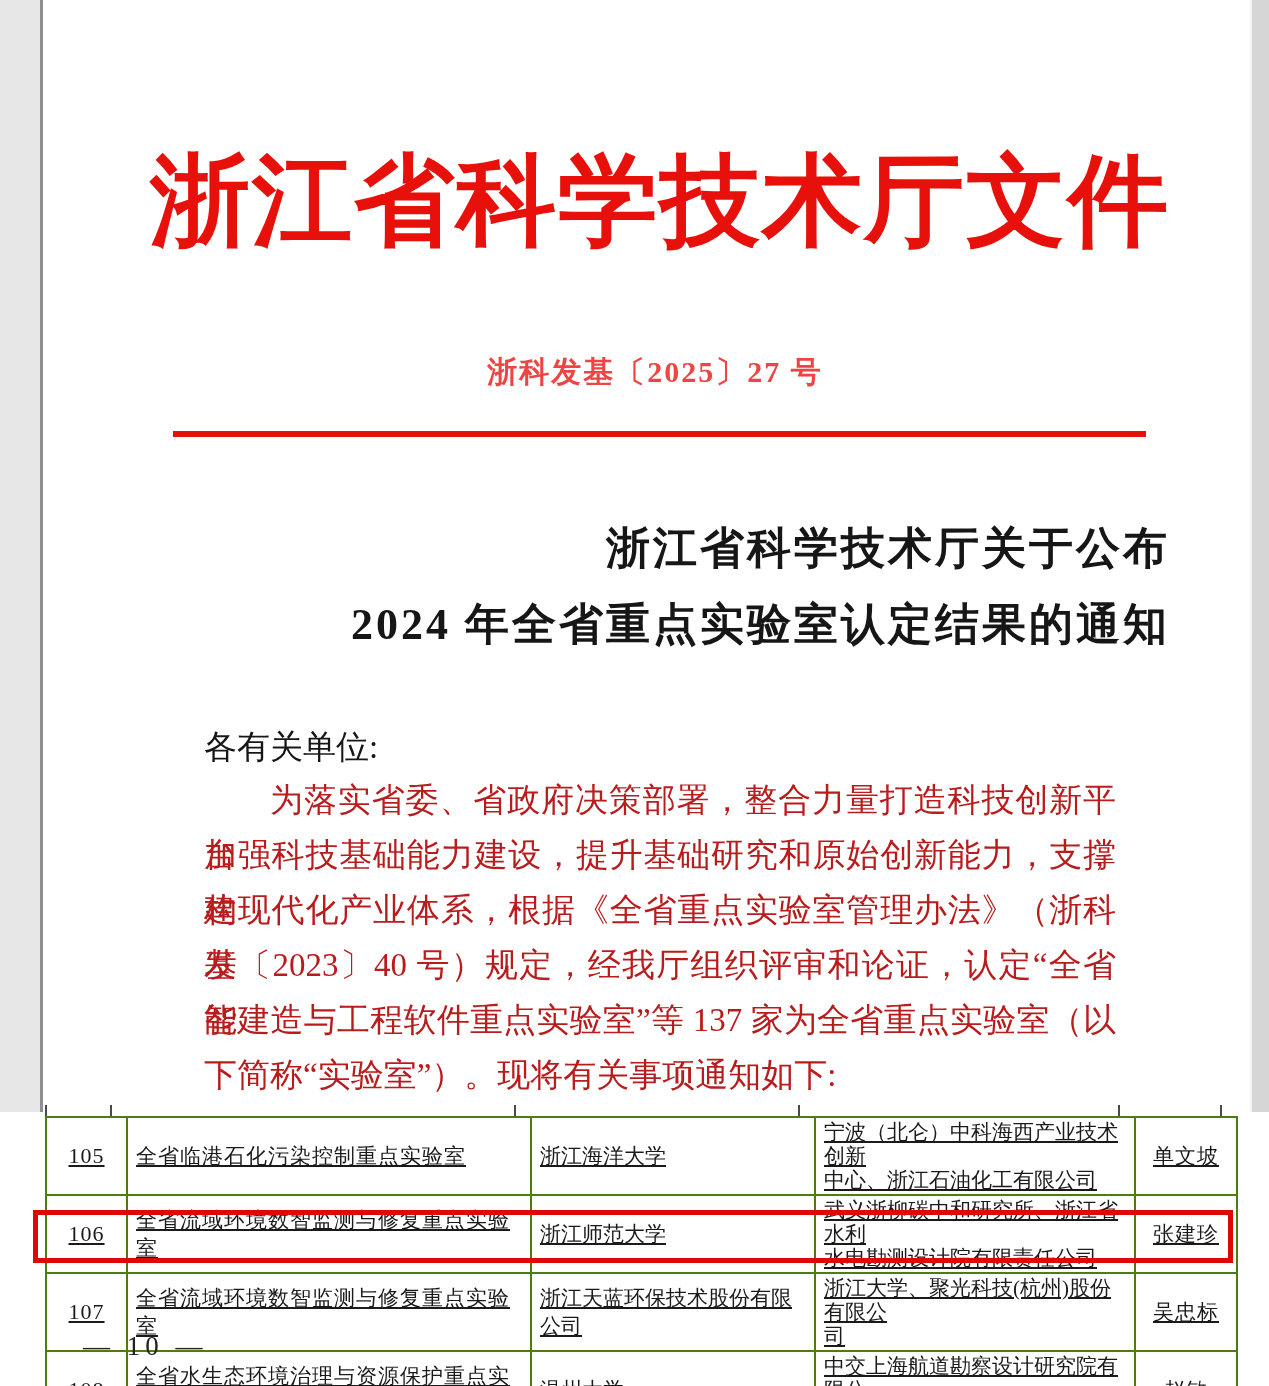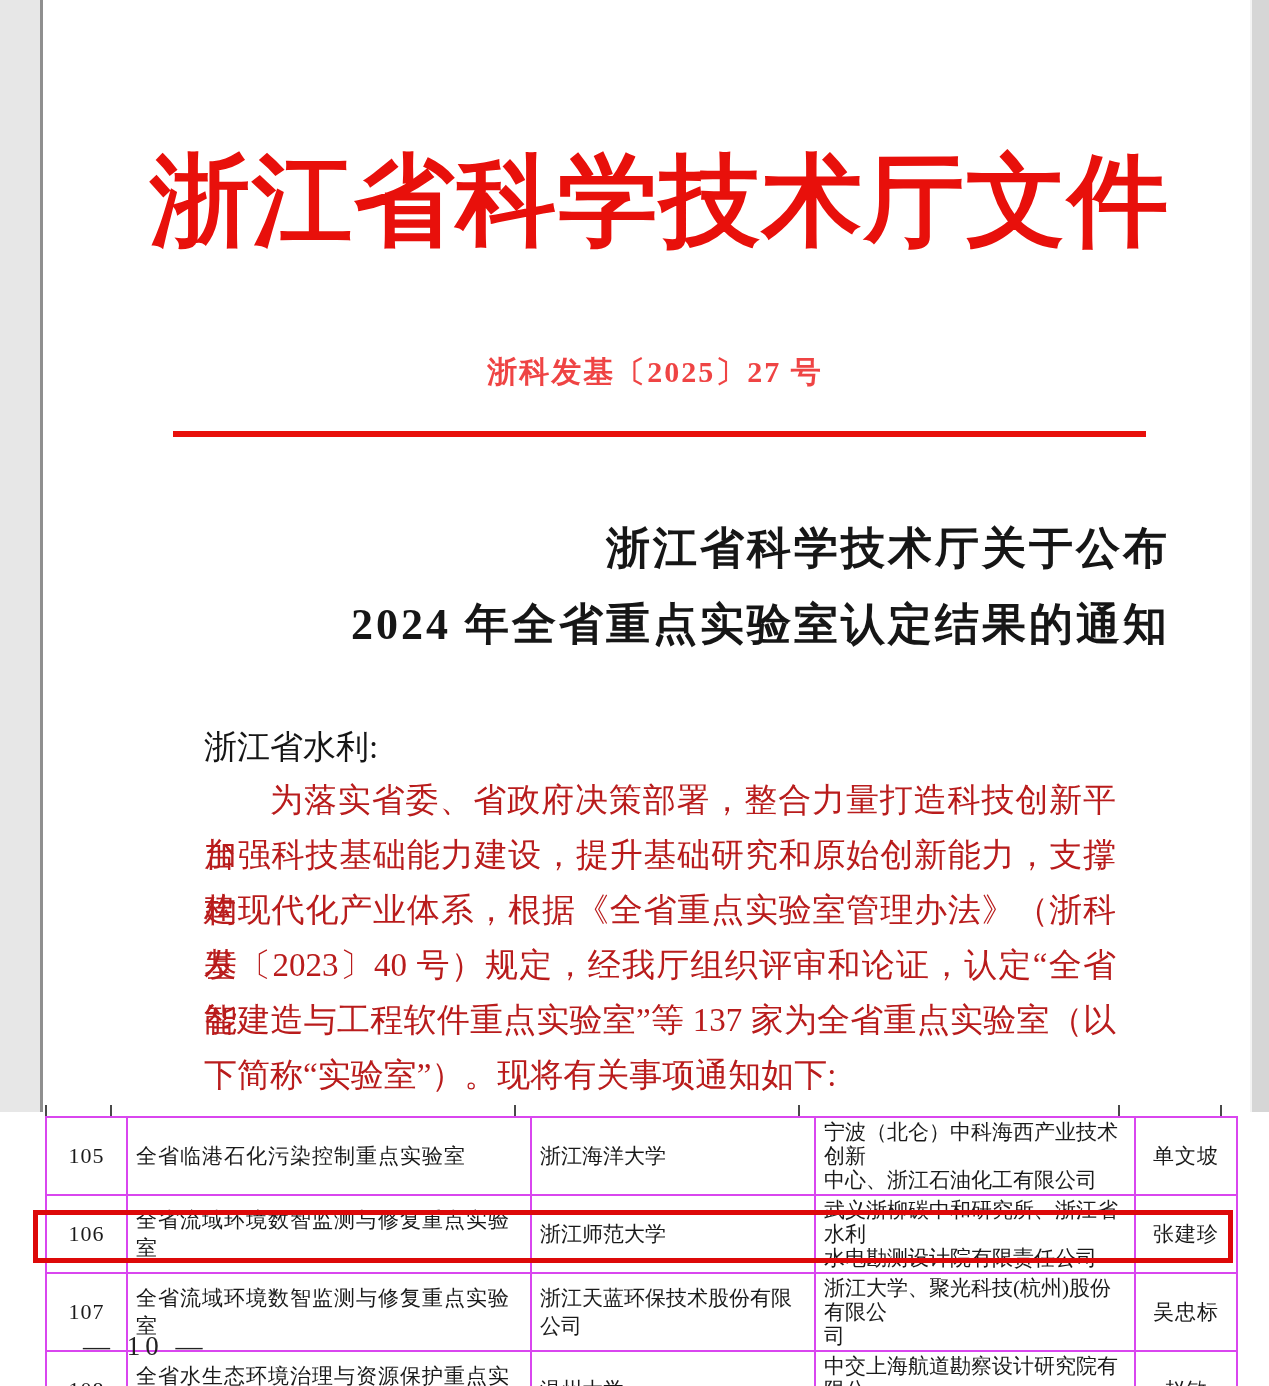--- a/index.html
+++ b/index.html
@@ -57,23 +57,24 @@
   .body-line.first{text-indent:66px;}
   .body-line.last{text-align-last:left;}
   
   .stub{position:absolute;top:1105px;width:2px;height:11px;background:#4a4a4a;}
   .doc-table{
     position:absolute;left:45px;top:1116px;
     border-collapse:collapse;table-layout:fixed;
     font-size:21px;color:#1a1a1a;
   }
   .doc-table td{
-    border:2px solid #d946ef;
+    border:2px solid #4d7c0f;
     padding:2px 8px;vertical-align:middle;
     overflow:hidden;
+    text-decoration:underline;
   }
   .c-no{width:63px;text-align:center;font-size:22px;letter-spacing:1px;margin-left:21px;}
   .c-lab{width:386px;letter-spacing:1px;}
   .c-inst{width:266px;}
   .c-partners{width:302px;white-space:pre-line;line-height:24px;}
   .c-person{width:84px;text-align:center;letter-spacing:1px;}
   .row-105{height:51px;}
   .row-106{height:50px;}
   .row-107{height:43px;}
   .row-108{height:56px;}
@@ -97,21 +98,21 @@
 
   <div class="red-title">浙江省科学技术厅文件</div>
 
   <div class="doc-number">浙科发基〔2025〕27 号</div>
 
   <div class="red-rule"></div>
 
   <div class="notice-line notice-1">浙江省科学技术厅关于公布</div>
   <div class="notice-line notice-2">2024 年全省重点实验室认定结果的通知</div>
 
-  <div class="salutation">浙江省水利:</div>
+  <div class="salutation">各有关单位:</div>
 
   <div class="body-block">
     <div class="body-line first">为落实省委、省政府决策部署，整合力量打造科技创新平台，</div>
     <div class="body-line">加强科技基础能力建设，提升基础研究和原始创新能力，支撑构</div>
     <div class="body-line">建现代化产业体系，根据《全省重点实验室管理办法》（浙科发</div>
     <div class="body-line">基〔2023〕40 号）规定，经我厅组织评审和论证，认定“全省智</div>
     <div class="body-line">能建造与工程软件重点实验室”等 137 家为全省重点实验室（以</div>
     <div class="body-line last">下简称“实验室”）。现将有关事项通知如下:</div>
   </div>
 

